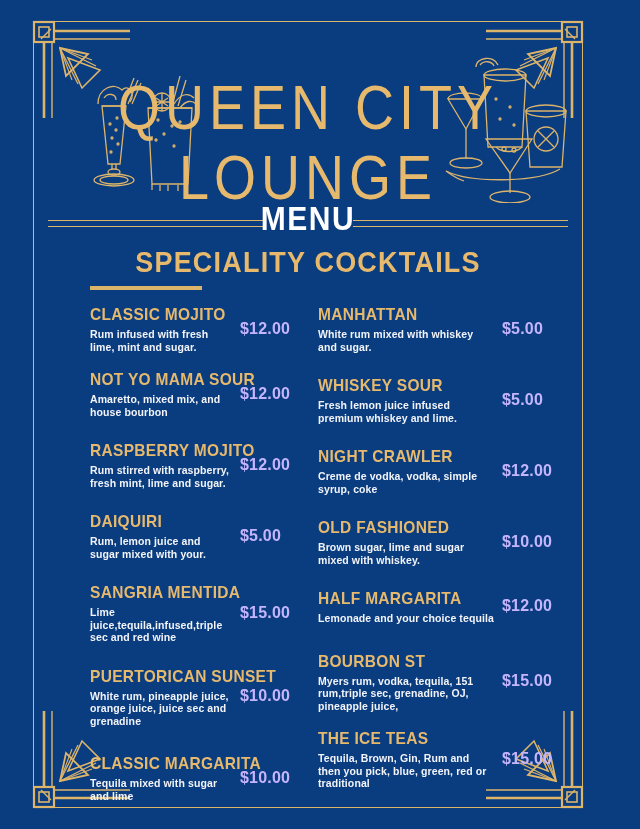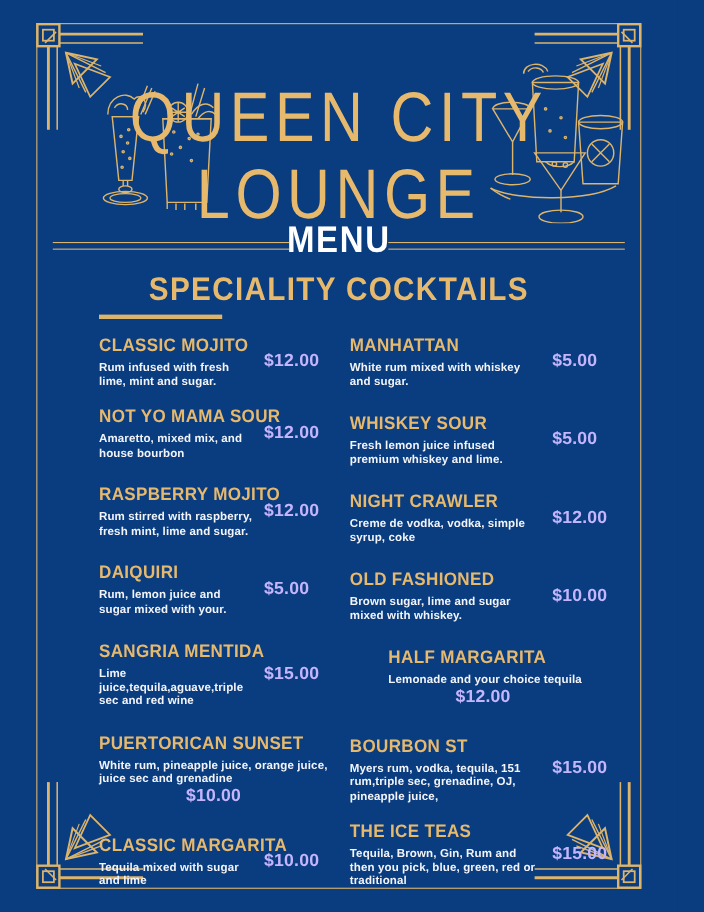--- a/index.html
+++ b/index.html
@@ -133,21 +133,21 @@
   .col-rule {
     width: 112px;
     height: 0;
     border-top: 4px solid #dcb46a;
     margin-bottom: 14px;
   }
   .col-right .col-rule { visibility: hidden; margin-bottom: 14px; }
 
   .item {
     display: flex;
-    align-items: center;
+    align-items: flex-end;
     margin-bottom: 16px;
   }
   .item-main { flex: 1 1 auto; min-width: 0; }
   .item-name {
     color: #e6b96d;
     font-size: 15.5px;
     font-weight: 700;
     letter-spacing: 0.3px;
     line-height: 19px;
     transform: scaleY(1.06);
@@ -170,21 +170,21 @@
     letter-spacing: 0.2px;
     margin-left: 8px;
     align-self: center;
     white-space: nowrap;
   }
   .col-left  .item-price { width: 62px; text-align: left; }
   .col-right .item-price { width: 62px; text-align: left; }
 
   
   .gap-lg { margin-bottom: 22px; }
-  .gap-xl { margin-bottom: 26px; flex-direction: column; }
+  .gap-xl { margin-bottom: 26px; }
 </style>
 </head>
 <body>
 
 <div class="poster">
 
   <div class="frame-outer"></div>
 
   <div class="corner corner-tl">
     <svg viewBox="0 0 108 108" fill="none" stroke="#dcb46a">
@@ -381,21 +381,21 @@
         <div class="item-main">
           <div class="item-name">DAIQUIRI</div>
           <div class="item-desc">Rum, lemon juice and sugar mixed with your.</div>
         </div>
         <div class="item-price">$5.00</div>
       </div>
 
       <div class="item gap-lg">
         <div class="item-main">
           <div class="item-name">SANGRIA MENTIDA</div>
-          <div class="item-desc"> Lime juice,tequila,aguave,triple sec and red wine</div>
+          <div class="item-desc"> Lime juice,tequila,infused,triple sec and red wine</div>
         </div>
         <div class="item-price">$15.00</div>
       </div>
 
       <div class="item gap-xl">
         <div class="item-main">
           <div class="item-name">PUERTORICAN SUNSET</div>
           <div class="item-desc">White rum, pineapple juice, orange juice, juice sec and grenadine</div>
         </div>
         <div class="item-price">$10.00</div>

